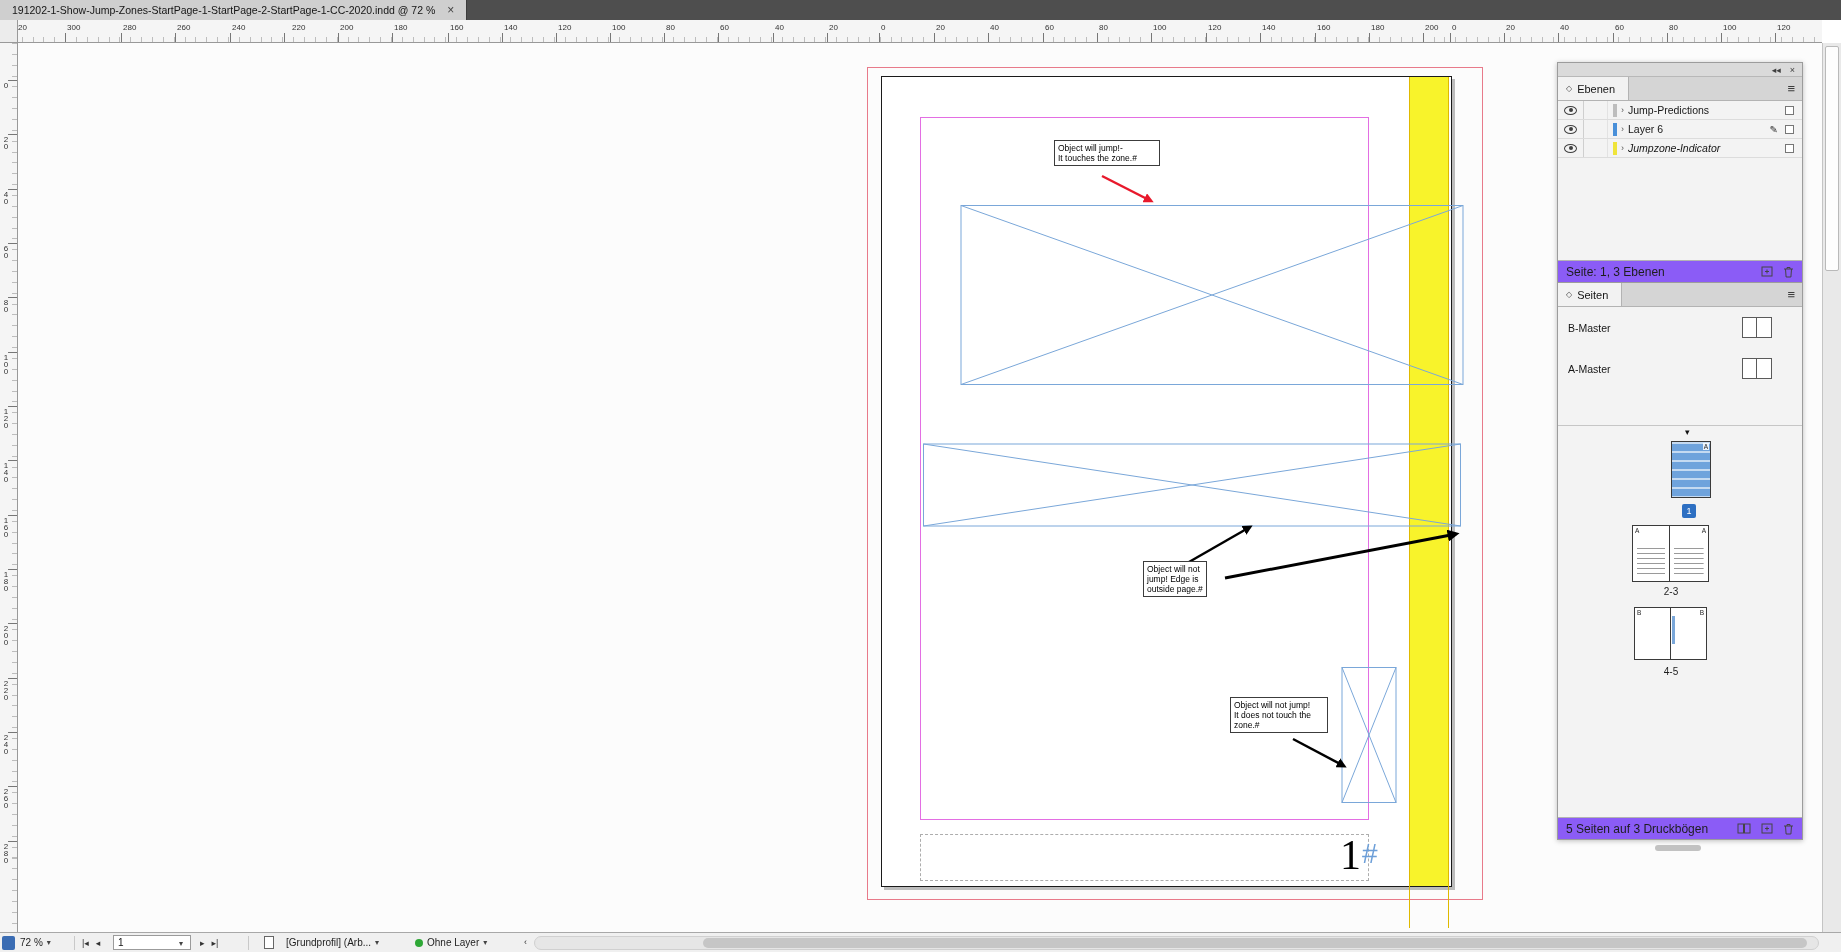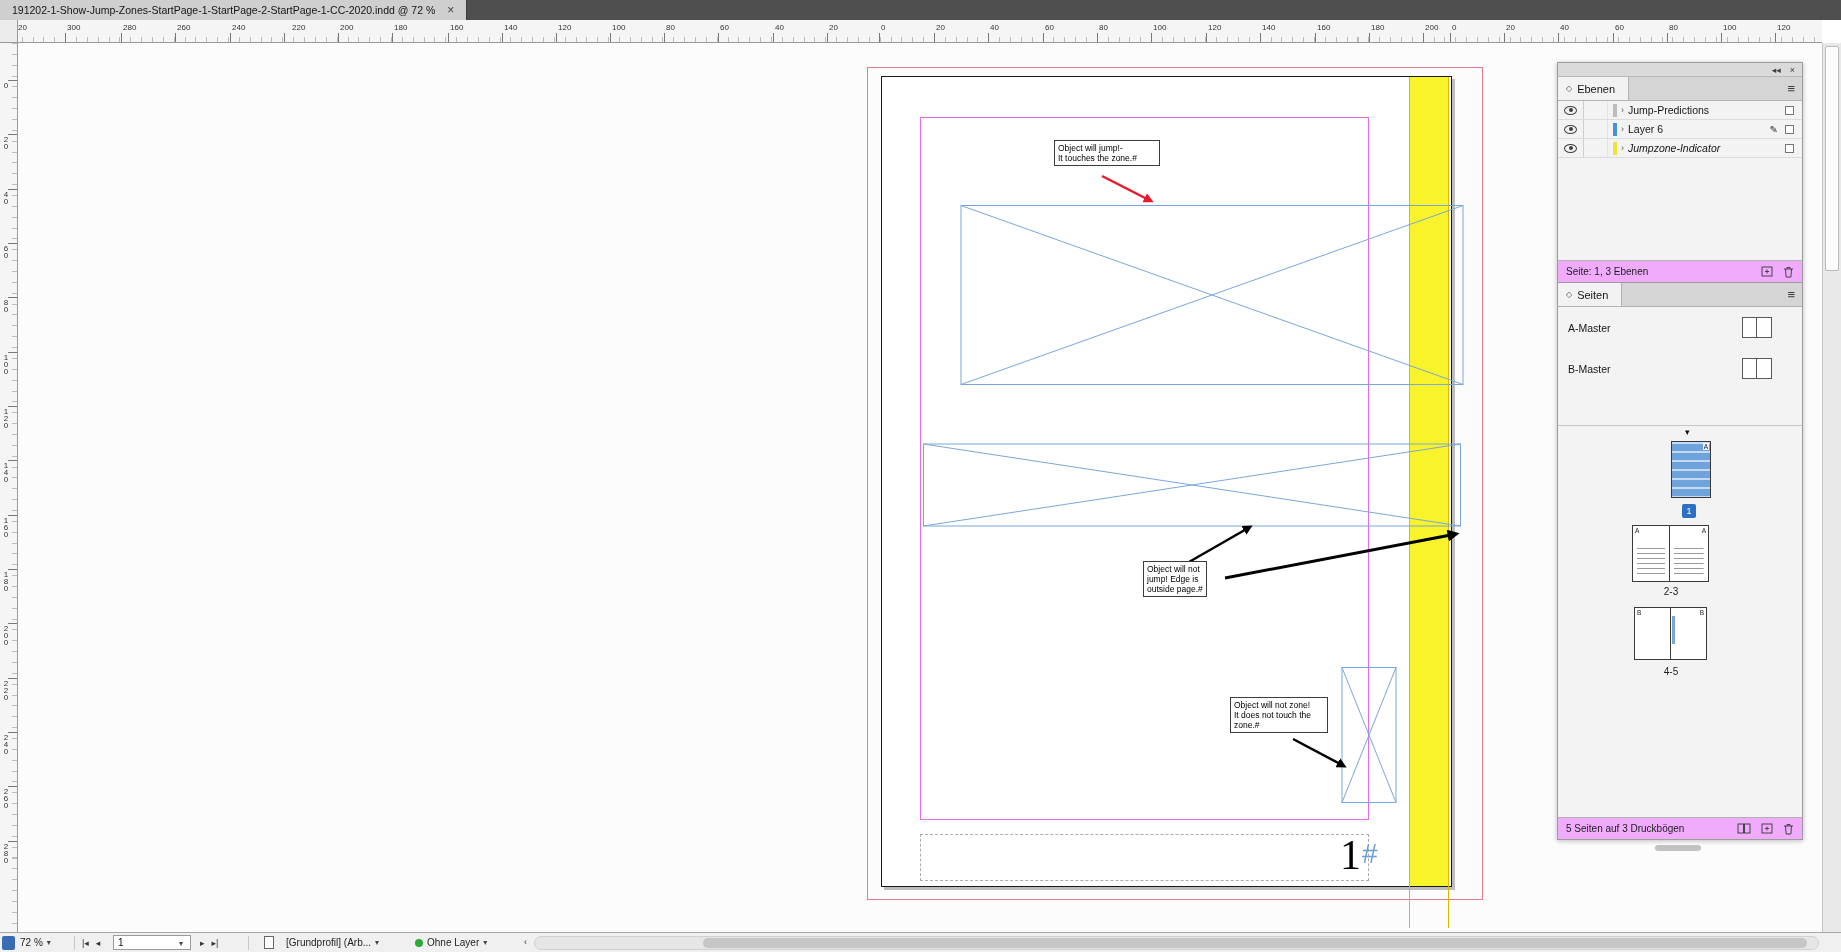--- a/index.html
+++ b/index.html
@@ -57,21 +57,21 @@
 .eye{width:13px;height:9px;border:1px solid #3f3f3f;border-radius:50%;position:relative}
 .eye:after{content:"";position:absolute;left:50%;top:50%;width:4px;height:4px;margin:-2px 0 0 -2px;background:#3f3f3f;border-radius:50%}
 .gap-cell{width:24px;height:100%;flex:none;border-right:1px solid #e2e2e2}
 .chip{width:4px;height:13px;flex:none;margin-left:5px}
 .expander{font-size:9px;color:#555;margin-left:4px}
 .lname{font-size:10.5px;color:#161616;margin-left:4px;white-space:nowrap}
 .lname.it{font-style:italic}
 .pen{position:absolute;right:24px;font-size:10px;color:#333}
 .tbox{position:absolute;right:8px;width:9px;height:9px;border:1px solid #767676;background:#fff}
 .lfill{flex:1;background:#f3f3f3}
-.pstatus{height:22px;flex:none;background:#f0abfc;border-top:1px solid #b3b3b3;display:flex;align-items:center;padding:4px 8px;font-size:10px;color:#1d1d1d}
+.pstatus{height:22px;flex:none;background:#8b5cf6;border-top:1px solid #b3b3b3;display:flex;align-items:center;padding:4px 8px;font-size:12px;color:#1d1d1d}
 .pstatus .sp{flex:1}
 .sicon{margin-left:10px;display:flex;align-items:center;cursor:pointer}
 .pages{flex:1;display:flex;flex-direction:column}
 .mrow{height:41px;flex:none;display:flex;align-items:center;padding:0 10px;font-size:10.5px;color:#161616;position:relative;background:#f3f3f3;cursor:pointer}
 .micons{position:absolute;right:30px;display:flex}
 .mp{width:15px;height:21px;background:#fff;border:1px solid #5a5a5a}
 .mp+.mp{border-left:0}
 .mfill{flex:none;height:36px;background:#f3f3f3}
 .thumbs{position:relative;flex:none;height:264px;background:#f3f3f3;border-top:1px solid #c6c6c6}
 .pg-thumb{position:absolute;border:1px solid #3a3a3a;background:#fff;cursor:pointer}
@@ -280,21 +280,21 @@
     <div class="callout" style="left:1036px;top:97px;width:106px">
       <div>Object will jump!-</div>
       <div>It touches the zone.#</div>
     </div>
     <div class="callout" style="left:1125px;top:518px;width:64px">
       <div>Object will not</div>
       <div>jump! Edge is</div>
       <div>outside page.#</div>
     </div>
     <div class="callout" style="left:1212px;top:654px;width:98px">
-      <div>Object will not zone!</div>
+      <div>Object will not jump!</div>
       <div>It does not touch the</div>
       <div>zone.#</div>
     </div>
 
     <div class="pnframe"></div>
     <div class="pagenum">
       <span class="n">1</span>
       <span class="h">#</span>
     </div>
   </div>
@@ -368,28 +368,28 @@
 
     <div class="pages">
       <div class="ptabs">
         <div class="ptab">
           <span class="dia">◇</span>
           <span>Seiten</span>
         </div>
         <span class="pmenu">≡</span>
       </div>
       <div class="mrow">
-        <span>A-Master</span>
+        <span>B-Master</span>
         <span class="micons">
             <span class="mp"></span>
             <span class="mp"></span>
           </span>
       </div>
       <div class="mrow">
-        <span>B-Master</span>
+        <span>A-Master</span>
         <span class="micons">
             <span class="mp"></span>
             <span class="mp"></span>
           </span>
       </div>
       <div class="mfill"></div>
       <div class="thumbs">
         <span class="marker">▾</span>
         <div class="pg-thumb pg-blue" style="left: 113px; top: 15px; width: 40px; height: 57px; background-color: rgb(111, 163, 220);">
           <span class="letter" style="top:1px;right:1px">A</span>

